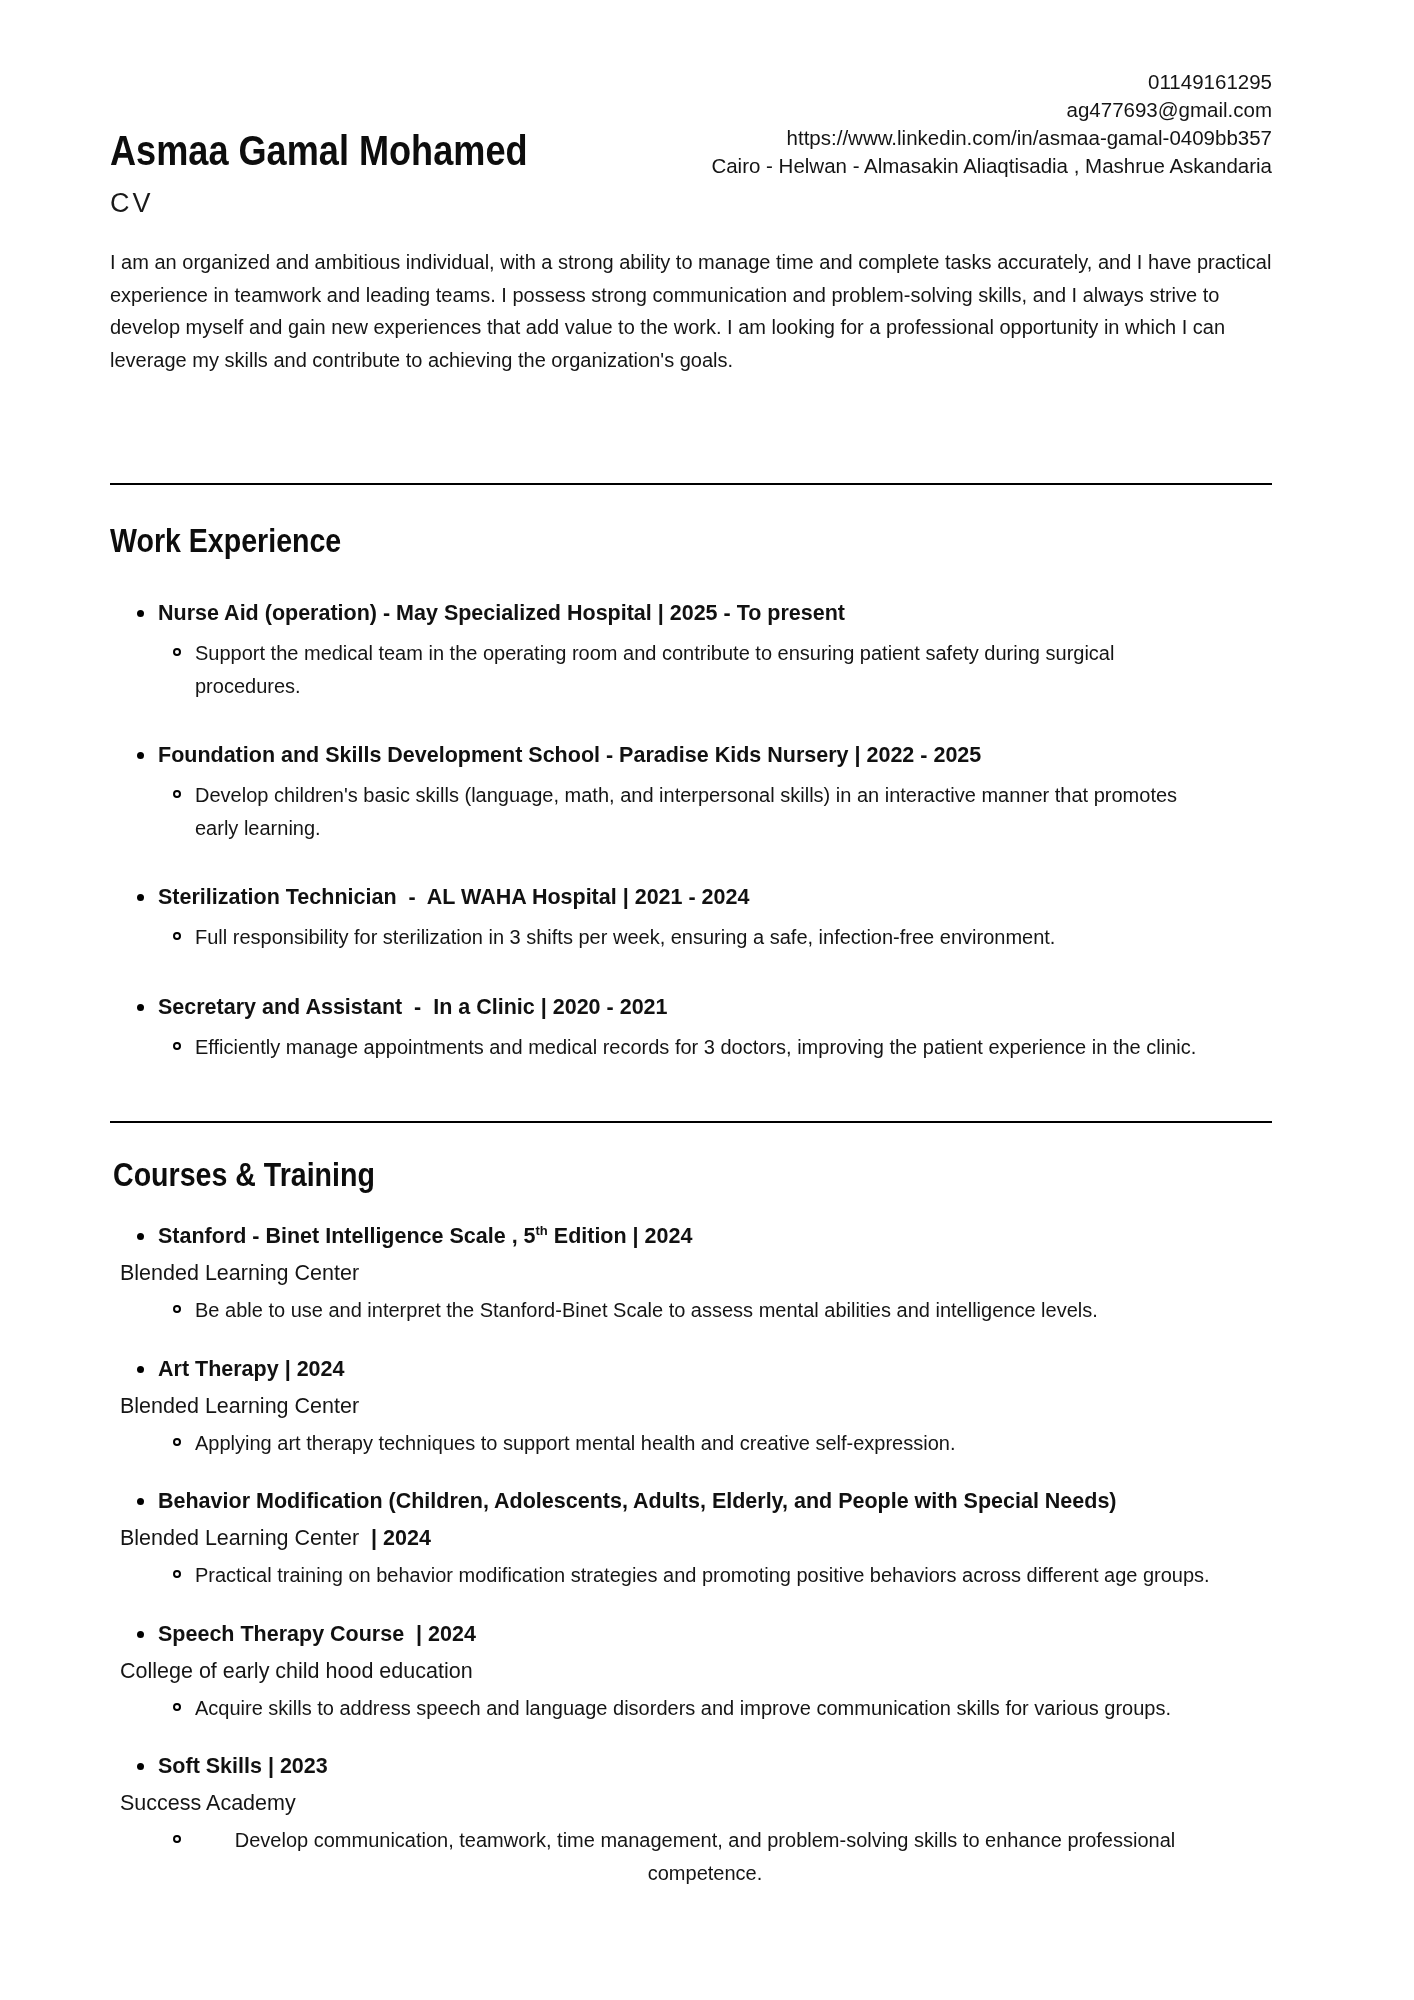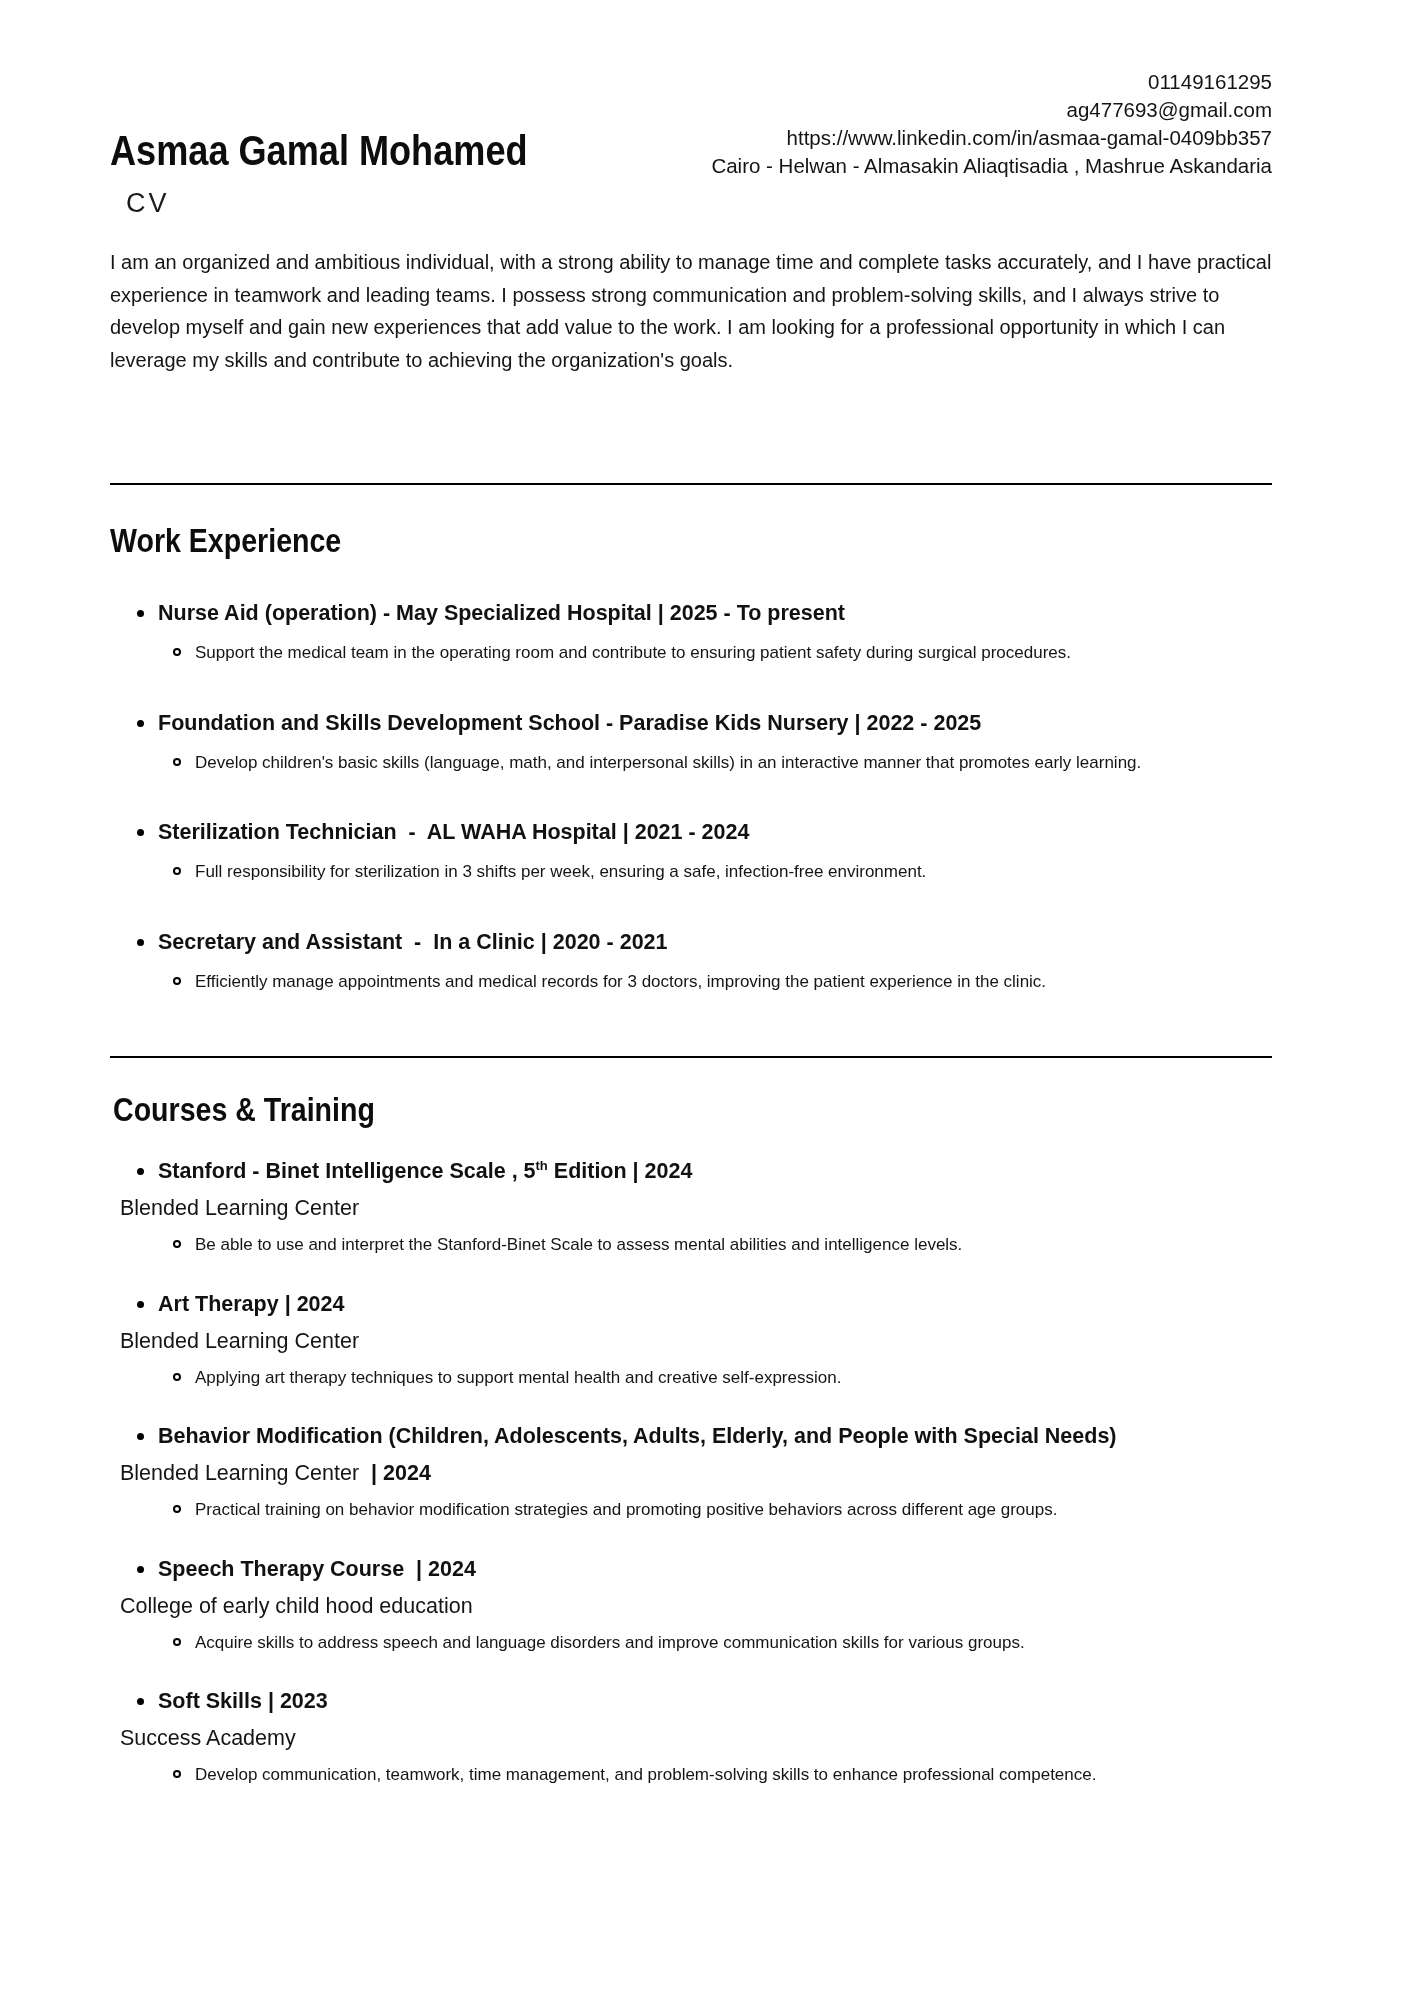--- a/index.html
+++ b/index.html
@@ -19,21 +19,21 @@
   }
   
   .header{position:relative;height:232px;}
   .name{
     position:absolute;left:0;top:126px;
     font-size:43px;font-weight:bold;letter-spacing:0;
     transform:scaleX(0.84);transform-origin:0 50%;
     white-space:nowrap;color:#0d0d0d;
   }
   .cv-sub{
-    position:absolute;left:16px;top:188px;
+    position:absolute;left:0;top:188px;
     font-size:27px;letter-spacing:3px;color:#1a1a1a;
   }
   .contact{
     position:absolute;right:0;top:68px;
     text-align:right;font-size:20.5px;line-height:28px;color:#141414;
   }
   .contact div{white-space:nowrap;}
   
   .summary{
     margin-top:14px;
@@ -71,21 +71,21 @@
   .li-sub{
     display:flex;align-items:flex-start;
     margin-left:63px;margin-top:7px;
   }
   .circle{
     flex:none;width:8px;height:8px;border-radius:50%;
     border:2px solid #000;background:transparent;
     margin:11px 14px 0 0;box-sizing:border-box;
   }
   .li-sub-text{
-    font-size:17px;line-height:32.5px;color:#151515;
+    font-size:20px;line-height:32.5px;color:#151515;
     max-width:1020px;
   }
   
   .course{margin-top:26px;}
   .course .li-main{margin-top:0;}
   .provider{
     margin-left:10px;margin-top:5px;
     font-size:21.5px;line-height:30px;color:#151515;
     white-space:pre-wrap;
   }

